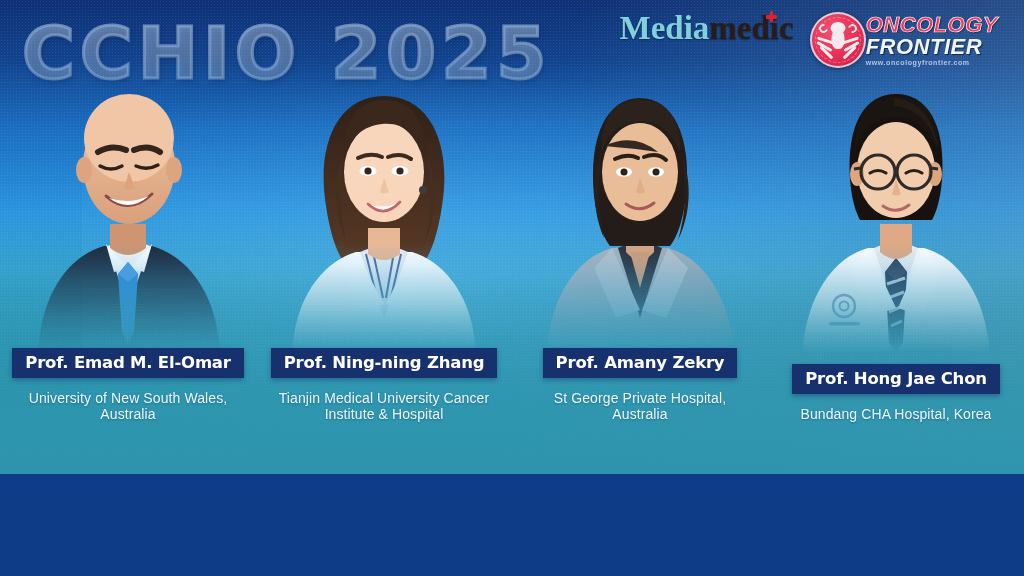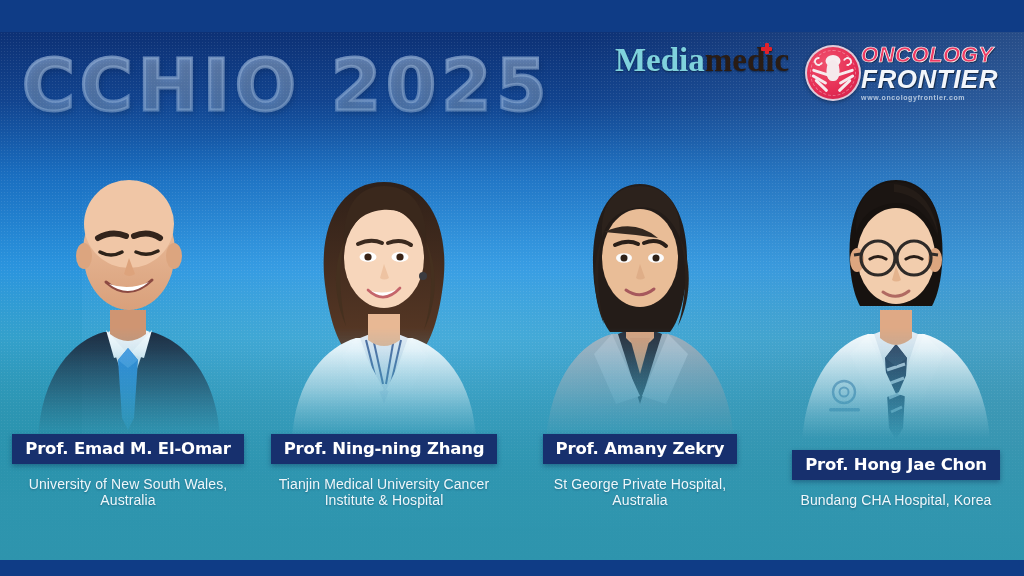--- a/index.html
+++ b/index.html
@@ -7,30 +7,29 @@
   html,body { width:1024px; height:576px; overflow:hidden; }
   body {
     font-family:"Liberation Sans", sans-serif;
     background:#0f3c86;
     position:relative;
   }
 
   
   #stage {
     position:absolute; inset:0;
-    width:1024px; height:528px;
+    width:1024px; height:474px;
     overflow:hidden;
     background:
       
       linear-gradient(100deg, rgba(255,255,255,0) 52%, rgba(120,160,190,0.30) 100%),
       
       linear-gradient(to bottom, rgba(0,60,140,0) 46%, rgba(34,140,165,0.80) 84%, rgba(43,148,172,0.95) 100%),
       
       linear-gradient(to bottom, #0d3175 0%, #12448f 13%, #1a6ec0 27%, #2a93dd 44%, #3aa7d8 58%, #36a0c4 72%, #2f97b4 88%, #2d94ae 100%);
-    margin-top: 32px;
   }
   
   #glow {
     position:absolute; left:8%; top:16%; width:84%; height:78%;
     background:radial-gradient(ellipse at 42% 55%, rgba(120,200,255,0.28) 0%, rgba(120,200,255,0.10) 45%, rgba(120,200,255,0) 72%);
     pointer-events:none;
   }
   
   #texture {
     position:absolute; inset:0; opacity:.16; pointer-events:none;
@@ -130,21 +129,21 @@
   }
 
   #onco-words { line-height:1.02; white-space:nowrap; }
   #onco-words .ow1 {
     display:block; font-size:22px; font-weight:700; font-style:italic;
     letter-spacing:.5px; color:#ef3b63;
     -webkit-text-stroke:.7px #fdfdfd;
     text-shadow:1px 1px 1px rgba(0,0,0,.5);
   }
   #onco-words .ow2 {
-    display:block; font-size:26px; font-weight:700; font-style:italic;
+    display:block; font-size:22px; font-weight:700; font-style:italic;
     letter-spacing:.5px; color:#f2f6fb;
     text-shadow:1px 1px 1px rgba(0,0,0,.55);
   }
   #onco-words .ow3 {
     display:block; font-size:7px; font-weight:700; letter-spacing:.6px;
     color:rgba(228,238,248,.72); margin-top:1px;
   }
 
   
   #speakers {

